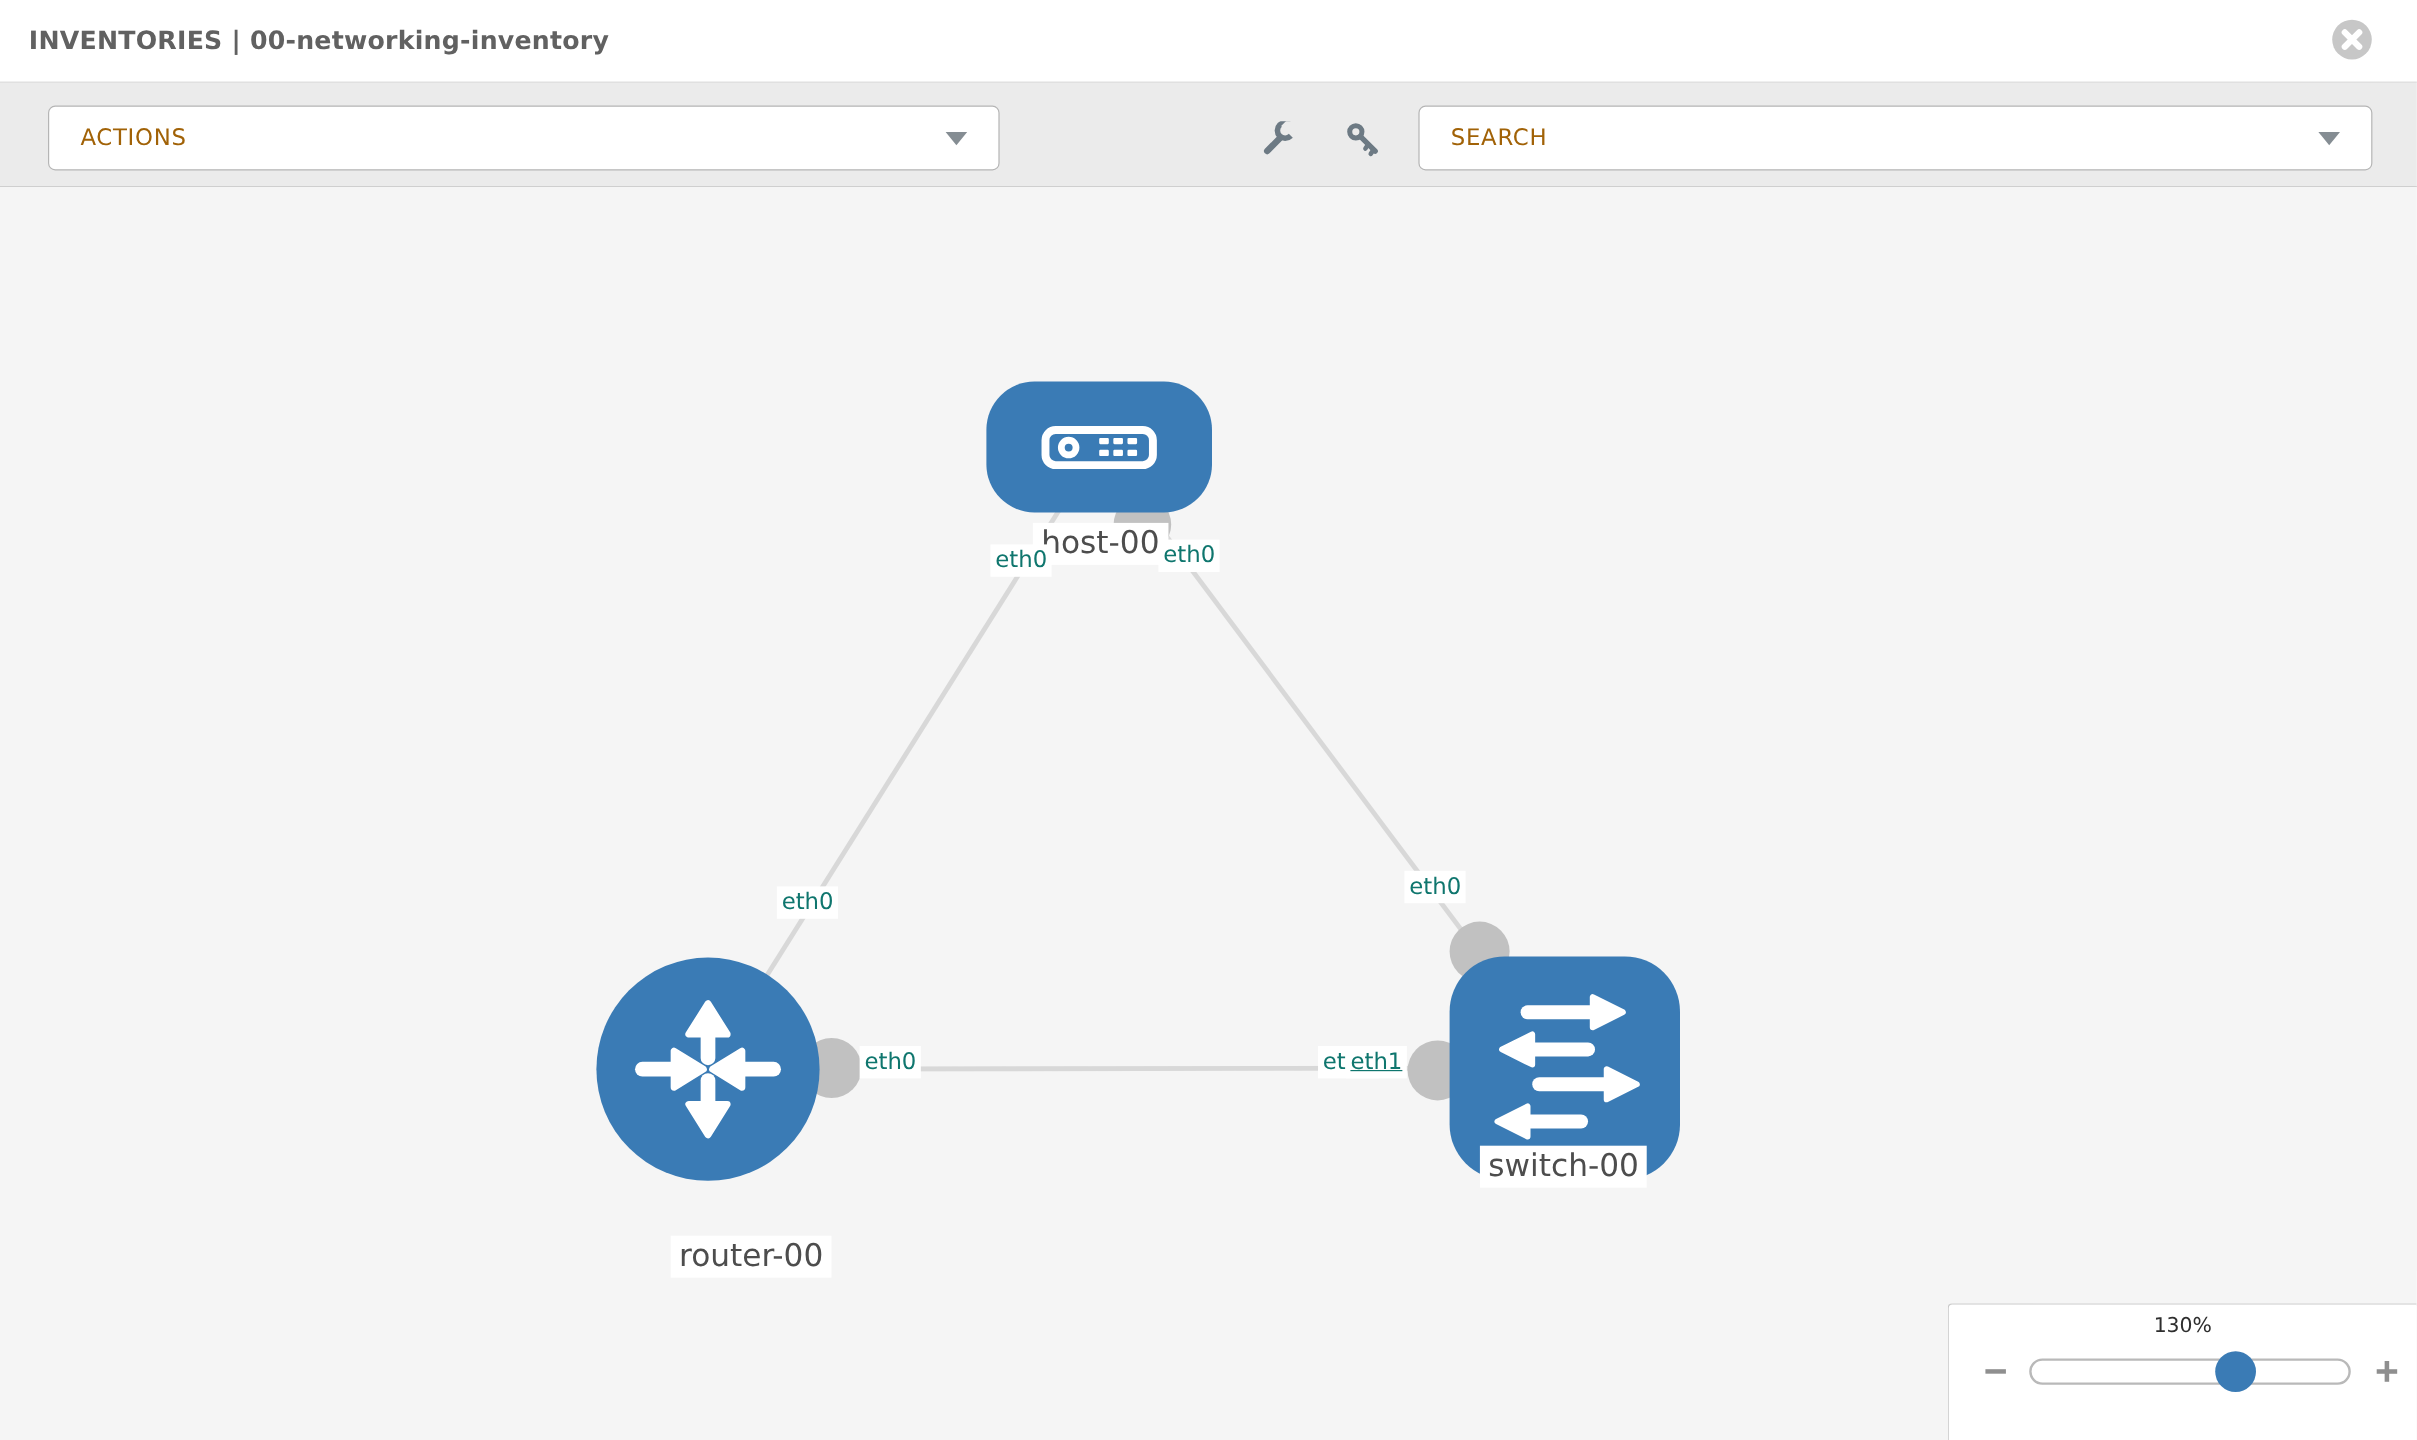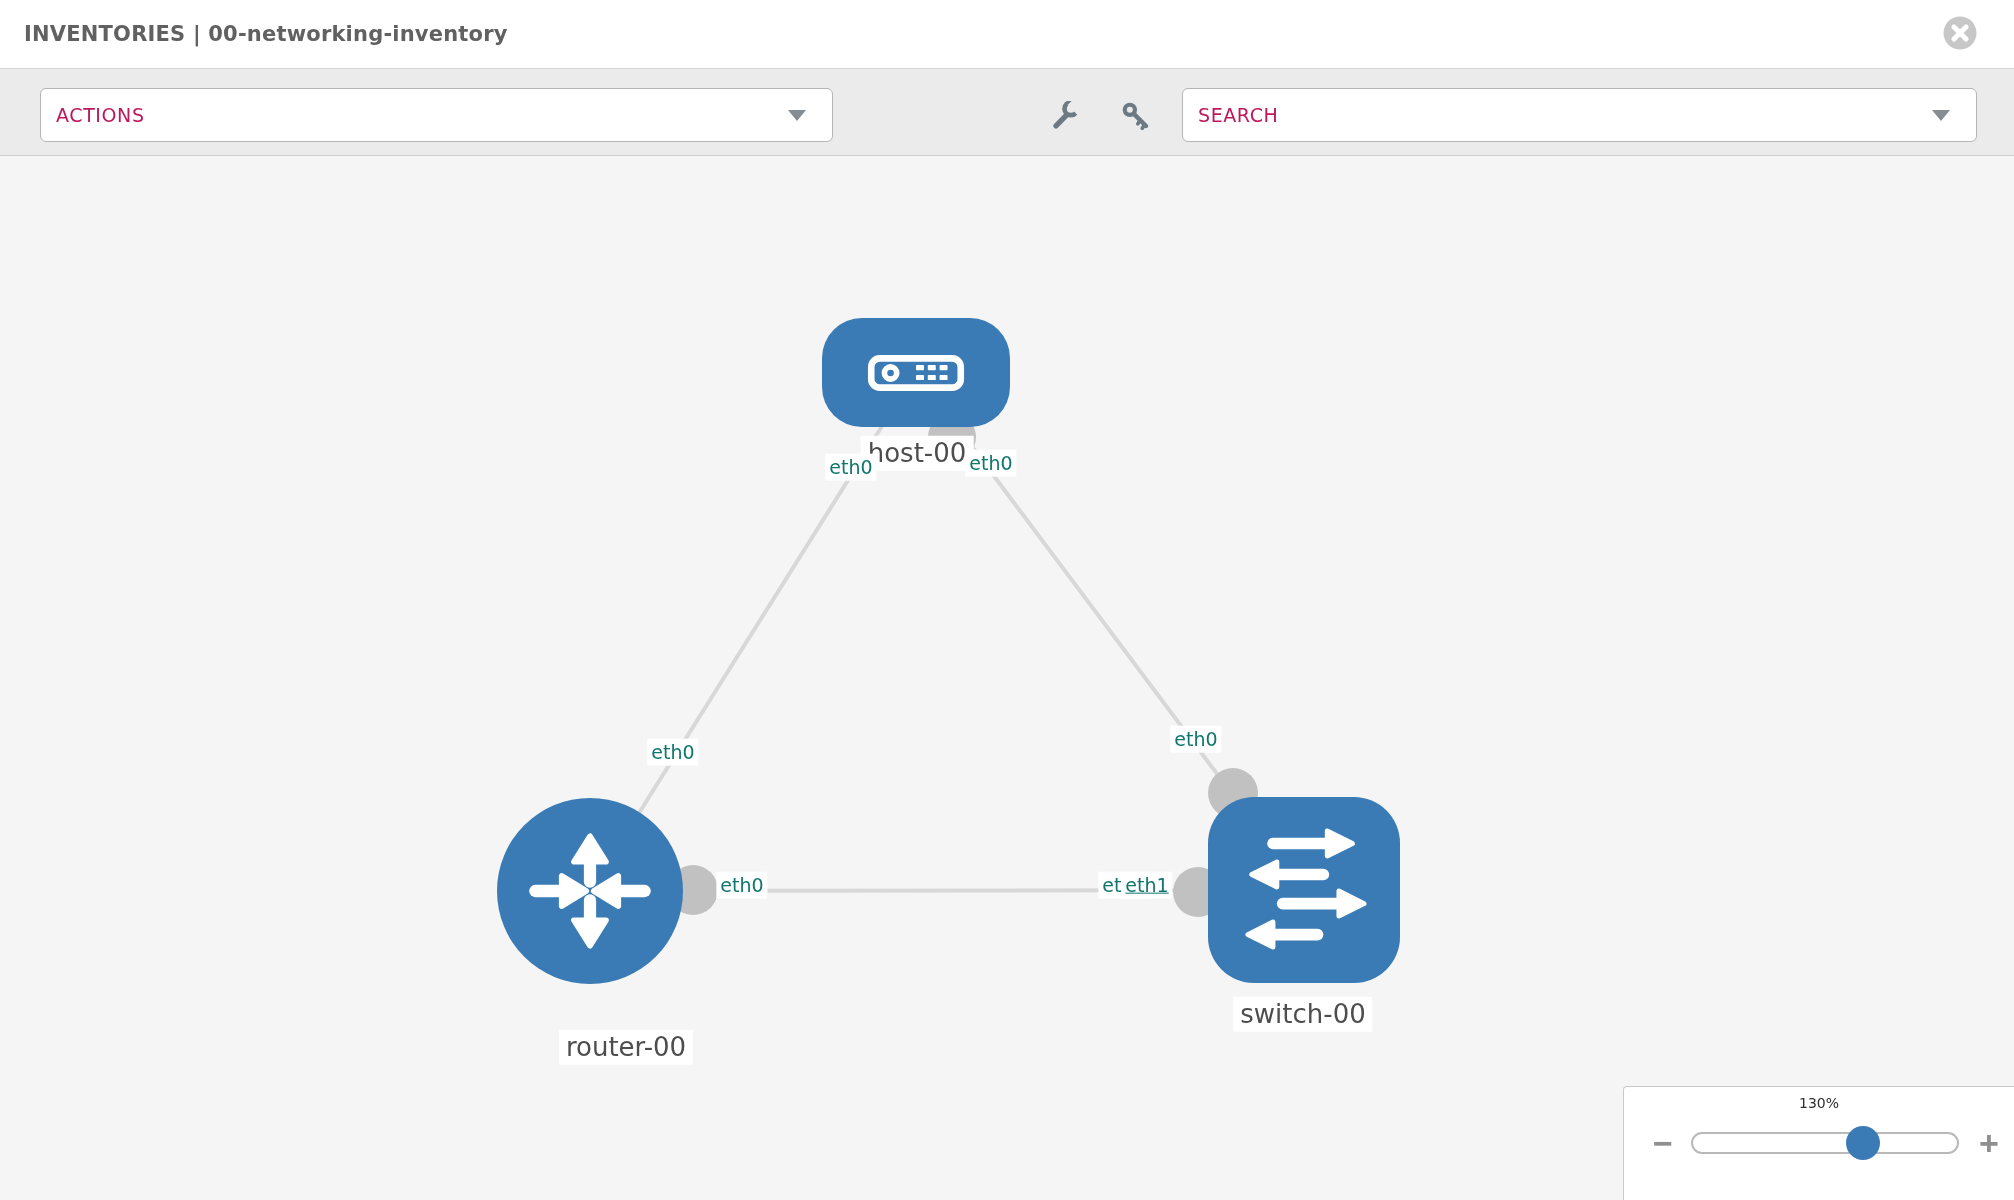--- a/index.html
+++ b/index.html
@@ -28,21 +28,21 @@
   .toolbar {
     height:87px; background:#ebebeb; border-bottom:1px solid #cfcfcf;
     position:relative;
   }
   .select-box {
     position:absolute; top:19px; height:54px; background:#fff;
     border:1px solid #b5b5b5; border-radius:6px;
     display:flex; align-items:center; cursor:pointer;
   }
   .select-box .sel-label {
-    margin-left:15px; font-size:19px; color:#be185d; letter-spacing:.6px;
+    margin-left:26px; font-size:19px; color:#a16207; letter-spacing:.6px;
   }
   .select-actions { left:40px;   width:793px; }
   .select-search  { left:1182px; width:795px; }
   .caret {
     position:absolute; right:26px; top:50%; margin-top:-5px;
     width:0; height:0;
     border-left:9px solid transparent; border-right:9px solid transparent;
     border-top:11px solid #858d93;
   }
   .tool-btn {
@@ -78,21 +78,21 @@
   .iface-label.under { z-index:4; }
 
   
   .zoom-panel {
     position:absolute; left:1623px; top:930px; width:391px; height:114px;
     background:#ffffff; border:1px solid #c9c9c9; border-right:none; border-bottom:none;
     border-top-left-radius:4px; z-index:6;
   }
   .zoom-level {
     position:absolute; left:0; width:100%; top:8px; text-align:center;
-    font-size:14px; color:#2e2e2e;
+    font-size:17px; color:#2e2e2e;
   }
   .zoom-btn {
     position:absolute; top:36px; width:40px; height:40px; border:none;
     background:transparent; padding:0; font-size:34px; font-weight:bold;
     color:#8f8f8f; line-height:38px; text-align:center; cursor:pointer;
   }
   .zoom-minus { left:19px; }
   .zoom-plus  { left:345px; }
   .zoom-track {
     position:absolute; left:67px; top:45px; width:268px; height:22px;
@@ -197,21 +197,21 @@
         <path d="M-22 14 L38 14" fill="none" stroke-width="12"></path>
         <path d="M36 1 L36 27 L62 14 Z" stroke-width="5"></path>
         <path d="M14 46 L-34 46" fill="none" stroke-width="12"></path>
         <path d="M-32 33 L-32 59 L-58 46 Z" stroke-width="5"></path>
       </g>
     </svg>
   </div>
 
   <div class="node-label" style="left:917px; top:297px;">host-00</div>
   <div class="node-label" style="left:590px; top:891px;margin-left:36px;">router-00</div>
-  <div class="node-label" style="left:1303px; top:858px;">switch-00</div>
+  <div class="node-label" style="left:1303px; top:816px;">switch-00</div>
 
   <div class="iface-label" style="left:851px;  top:311px;">eth0</div>
   <div class="iface-label" style="left:673px;  top:596px;">eth0</div>
   <div class="iface-label" style="left:991px;  top:307px;">eth0</div>
   <div class="iface-label" style="left:1196px; top:583px;">eth0</div>
   <div class="iface-label" style="left:742px;  top:729px;">eth0</div>
   <div class="iface-label under" style="left:1124px; top:729px;">eth0</div>
   <div class="iface-label" style="left:1147px; top:729px;text-decoration:underline;">eth1</div>
 
   <div class="zoom-panel">

